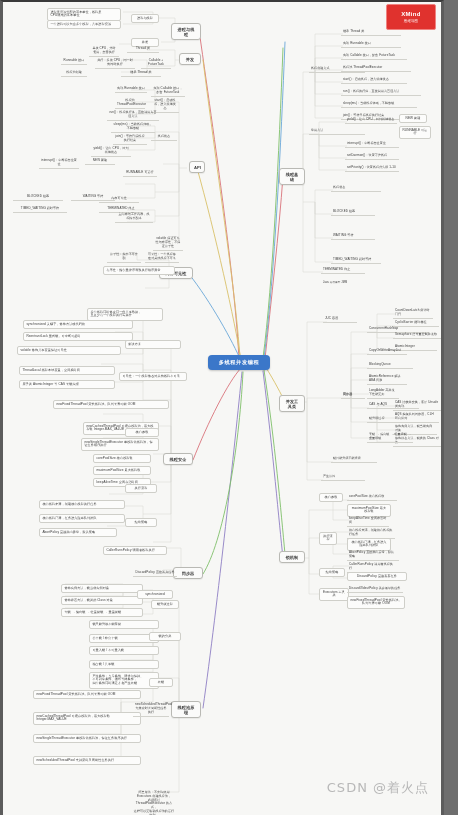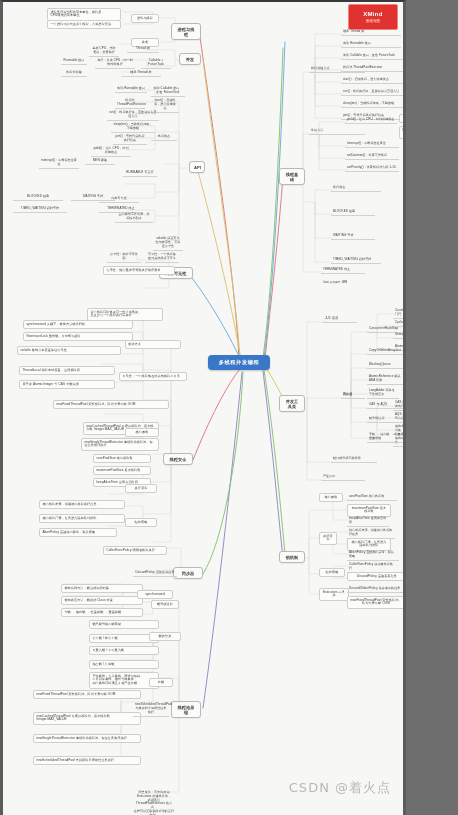--- a/index.html
+++ b/index.html
@@ -2,21 +2,21 @@
 <html><head>
 <meta charset="utf-8">
 <style>
   html,body{margin:0;padding:0;}
   body{
     width:458px;height:815px;overflow:hidden;
     background:#6e6e6e;
     font-family:"Liberation Sans","DejaVu Sans",sans-serif;
   }
   #app{
-    position:relative;width:406px;height:815px;
+    position:relative;width:444px;height:815px;
     background:#f7f7f5;
     box-sizing:border-box;
     border-left:3px solid #5c5c5c;
     border-right:3px solid #5c5c5c;
     border-top:2px solid #3a3a3a;
     overflow:hidden;
   }
   #canvas{
     position:absolute;inset:0;
     background:#f7f7f5;

